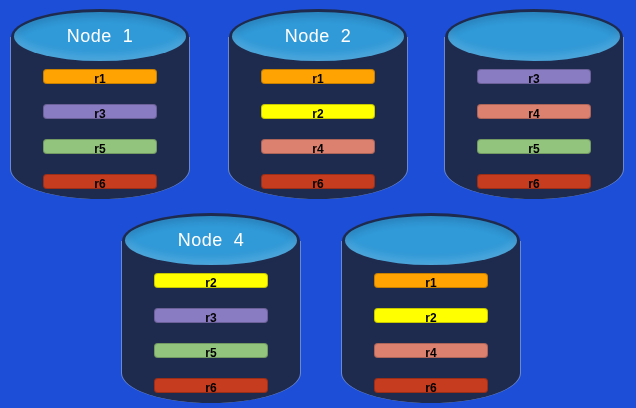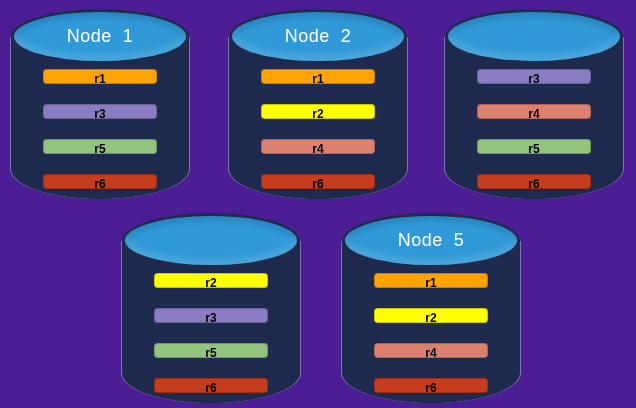--- a/index.html
+++ b/index.html
@@ -5,21 +5,21 @@
   html, body {
     margin: 0;
     padding: 0;
     background: #ffffff;
     font-family: "Liberation Sans", sans-serif;
   }
   .canvas {
     position: relative;
     width: 636px;
     height: 408px;
-    background: #4c1d95;
+    background: #1d4ed8;
     overflow: hidden;
   }
   .cylinder {
     position: absolute;
     width: 178px;
     height: 190px;
   }
   .pos-n1 { left: 11px;  top: 9px;   }
   .pos-n2 { left: 229px; top: 9px;   }
   .pos-n3 { left: 445px; top: 9px;   }
@@ -127,34 +127,34 @@
       <div class="bar" style="background: rgb(147, 196, 125);"><span class="bar-label">r5</span></div>
       <div class="bar" style="background: rgb(198, 60, 30);"><span class="bar-label">r6</span></div>
     </div>
   </div>
 
   <div class="cylinder pos-n4">
     <div class="cyl-body" style="background: rgb(30, 43, 78);"></div>
     <div class="cyl-top" style="background: rgb(30, 43, 78);">
       <div class="cyl-top-face" style="background: rgb(48, 153, 215);"></div>
     </div>
+    <div class="cyl-title">Node  4</div>
     <div class="bars">
       <div class="bar" style="background: rgb(255, 255, 0);"><span class="bar-label">r2</span></div>
       <div class="bar" style="background: rgb(138, 124, 194);"><span class="bar-label">r3</span></div>
       <div class="bar" style="background: rgb(147, 196, 125);"><span class="bar-label">r5</span></div>
       <div class="bar" style="background: rgb(198, 60, 30);"><span class="bar-label">r6</span></div>
     </div>
   </div>
 
   <div class="cylinder pos-n5">
     <div class="cyl-body" style="background: rgb(30, 43, 78);"></div>
     <div class="cyl-top" style="background: rgb(30, 43, 78);">
       <div class="cyl-top-face" style="background: rgb(48, 153, 215);"></div>
     </div>
-    <div class="cyl-title">Node  5</div>
     <div class="bars">
       <div class="bar" style="background: rgb(255, 163, 3);"><span class="bar-label">r1</span></div>
       <div class="bar" style="background: rgb(255, 255, 0);"><span class="bar-label">r2</span></div>
       <div class="bar" style="background: rgb(220, 128, 112);"><span class="bar-label">r4</span></div>
       <div class="bar" style="background: rgb(198, 60, 30);"><span class="bar-label">r6</span></div>
     </div>
   </div>
 
 </div>
 

